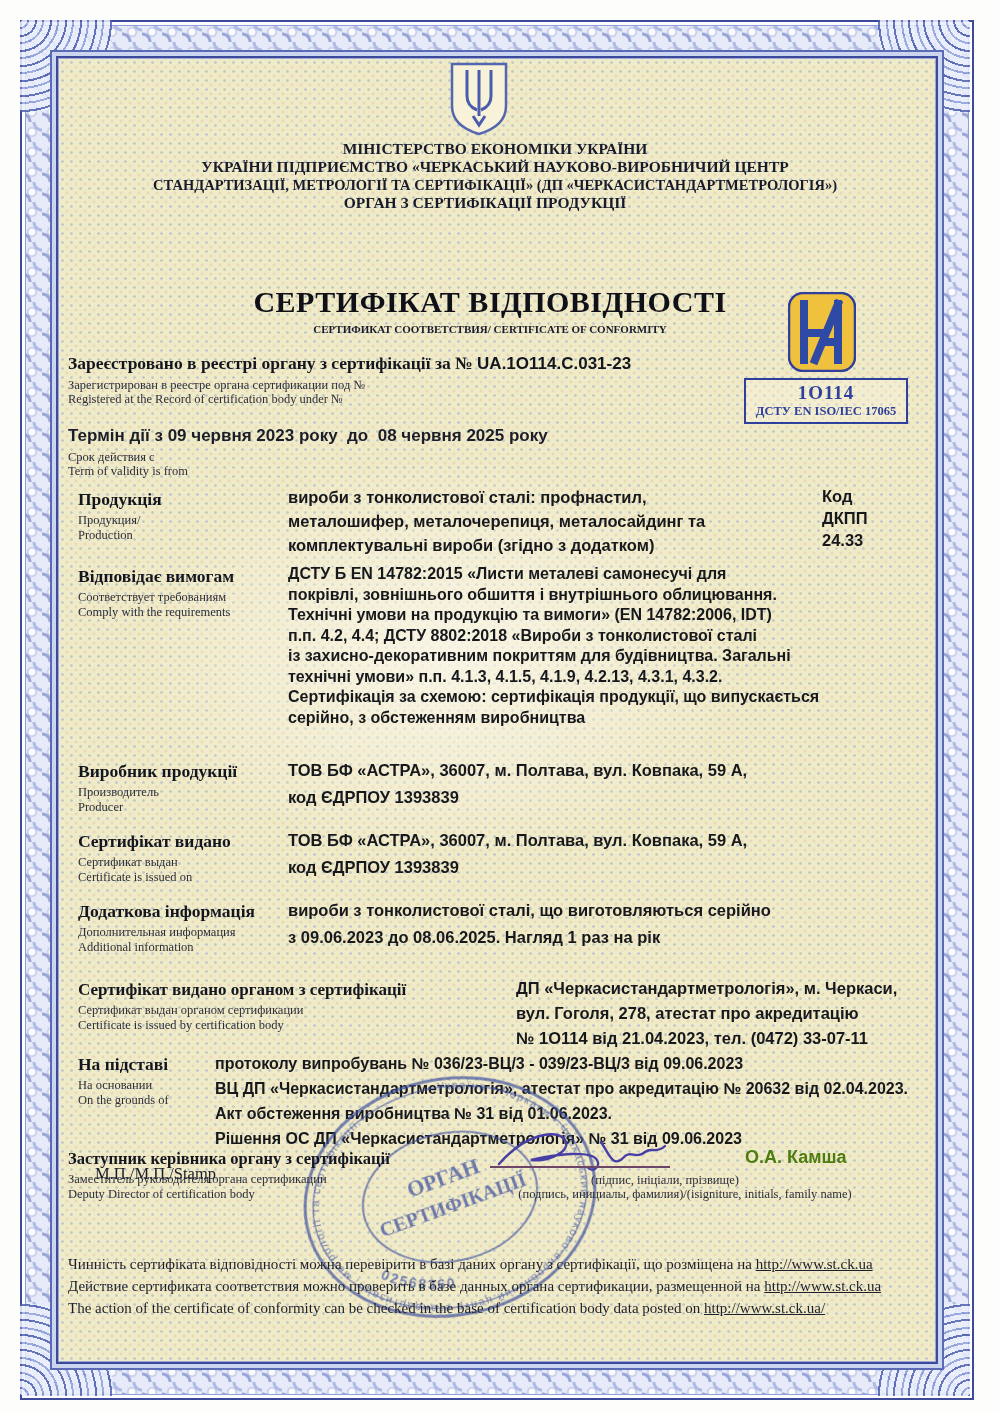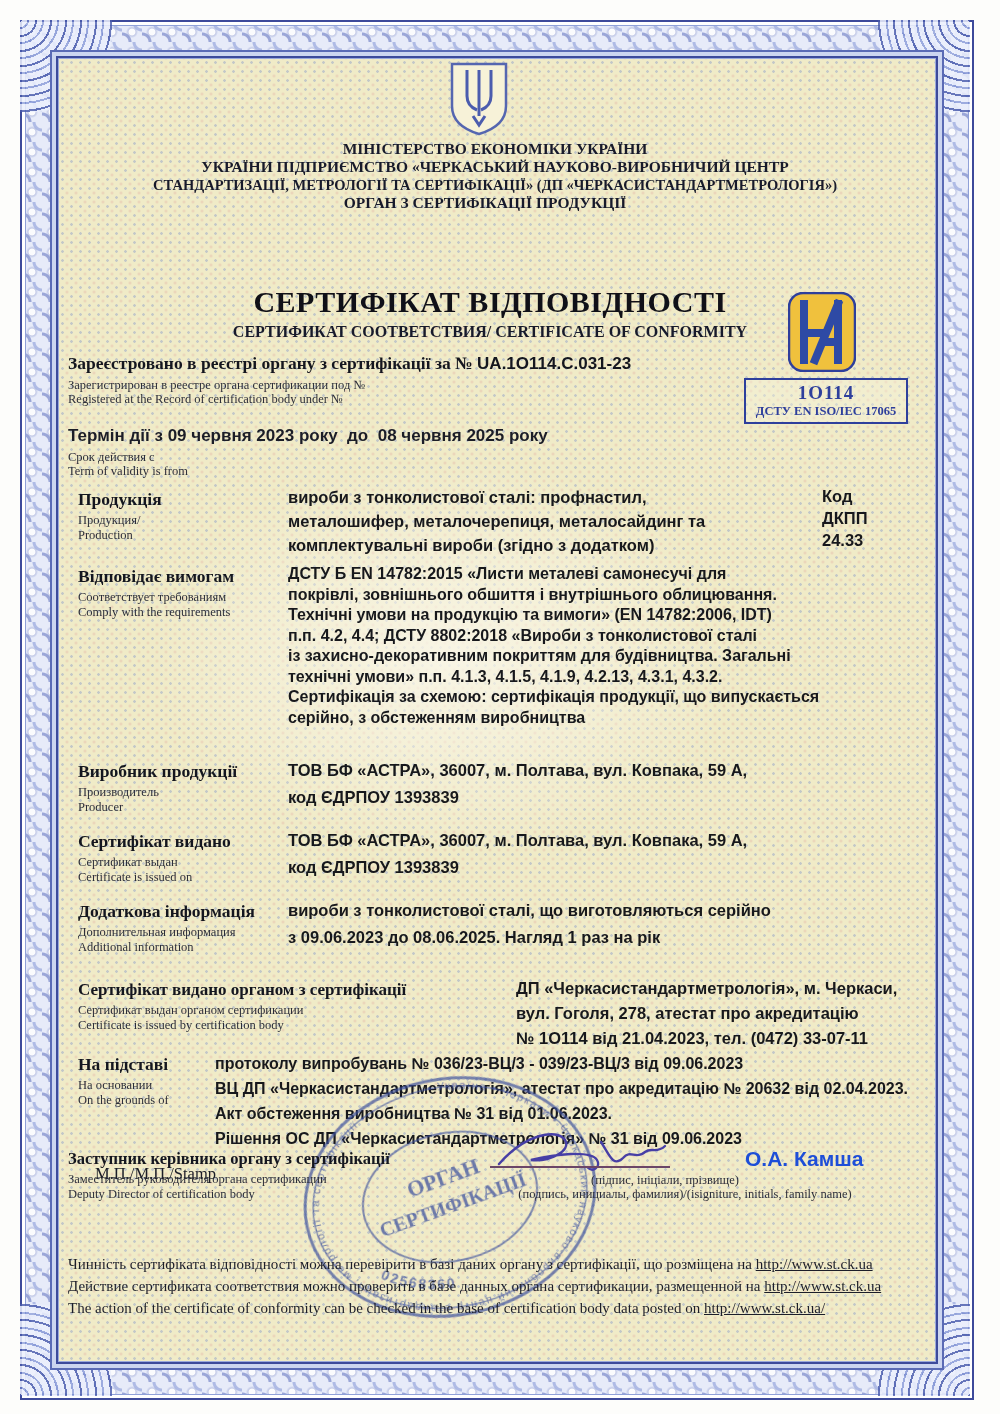--- a/index.html
+++ b/index.html
@@ -33,21 +33,21 @@
     background:
       repeating-radial-gradient(circle at 0 0, rgba(72,90,172,.85) 0 2px, rgba(235,239,252,.9) 2px 7px, rgba(120,140,210,.7) 7px 9px, rgba(235,239,252,.9) 9px 15px);}
   .c-tl{left:20px;top:20px;border-bottom-right-radius:80px;}
   .c-tr{right:30px;top:20px;transform:rotate(90deg);border-bottom-right-radius:80px;}
   .c-br{right:30px;bottom:18px;transform:rotate(180deg);border-bottom-right-radius:80px;}
   .c-bl{left:20px;bottom:18px;transform:rotate(270deg);border-bottom-right-radius:80px;}
 
   
   .hdr{font-weight:bold;font-size:15.5px;line-height:18px;text-align:center;color:#171a2b;}
   .title-main{font-weight:bold;font-size:30px;letter-spacing:.5px;text-align:center;color:#101018;}
-  .title-sub{font-weight:bold;font-size:16px;text-align:center;color:#171a2b;}
+  .title-sub{font-weight:bold;font-size:11px;text-align:center;color:#171a2b;}
   .reg-main{font-weight:bold;font-size:17.5px;color:#14161f;}
   .reg-num{font-family:"Liberation Sans",sans-serif;font-size:17px;}
   .small{font-size:12.5px;color:#2c2e3a;line-height:14px;}
   .lbl{font-weight:bold;font-size:17.5px;color:#14161f;}
   .val{font-family:"Liberation Sans",sans-serif;font-weight:bold;font-size:16.5px;
        color:#17181c;white-space:pre-wrap;line-height:24px;}
   .val-tight{line-height:20.5px;font-size:16px;}
   .foot{font-size:15px;color:#1c1e2a;white-space:nowrap;}
   .foot a{color:#1c1e2a;text-decoration:underline;}
   .navy{color:#2e3f9c;}
@@ -189,21 +189,21 @@
   <div class="abs small" style="left:68px;top:1187px;">Deputy Director of certification body</div>
   <div class="abs" style="left:95px;top:1164px;font-size:16.5px;color:#1b1d28;">М.П./М.П./Stamp</div>
 
   <svg class="abs" style="left:495px;top:1126px;" width="180" height="45" viewBox="0 0 180 45">
     <g stroke="#473fa6" stroke-width="2.4" fill="none" stroke-linecap="round">
       <path d="M4 38 C 30 8, 62 2, 70 14 C 77 25, 54 36, 36 34 C 60 28, 96 24, 102 34 C 106 41, 98 47, 92 41"></path>
       <path d="M106 16 C 114 28, 118 42, 128 32 C 136 23, 140 34, 150 26 C 156 21, 162 28, 170 20"></path>
     </g>
   </svg>
   <div class="abs" style="left:490px;top:1166px;width:180px;border-top:2px solid #6b4668;"></div>
-  <div class="abs sans" style="left:745px;top:1147px;font-weight:bold;font-size:21px;color:#1d4ed8;">О.А. Камша</div>
+  <div class="abs sans" style="left:745px;top:1147px;font-weight:bold;font-size:18px;color:#4d7c0f;">О.А. Камша</div>
   <div class="abs small" style="left:520px;top:1173px;width:290px;text-align:center;">(підпис, ініціали, прізвище)</div>
   <div class="abs small" style="left:470px;top:1187px;width:430px;text-align:center;">(подпись, инициалы, фамилия)/(isigniture, initials, family name)</div>
 
   <div class="abs foot" style="left:68px;top:1256px;">
     <span>Чинність сертифіката відповідності можна перевірити в базі даних органу з сертифікації, що розміщена на </span><a href="#">http://www.st.ck.ua</a>
   </div>
   <div class="abs foot" style="left:68px;top:1278px;">
     <span>Действие сертификата соответствия можно проверить в базе данных органа сертификации, размещенной на  </span><a href="#">http://www.st.ck.ua</a>
   </div>
   <div class="abs foot" style="left:68px;top:1300px;">

